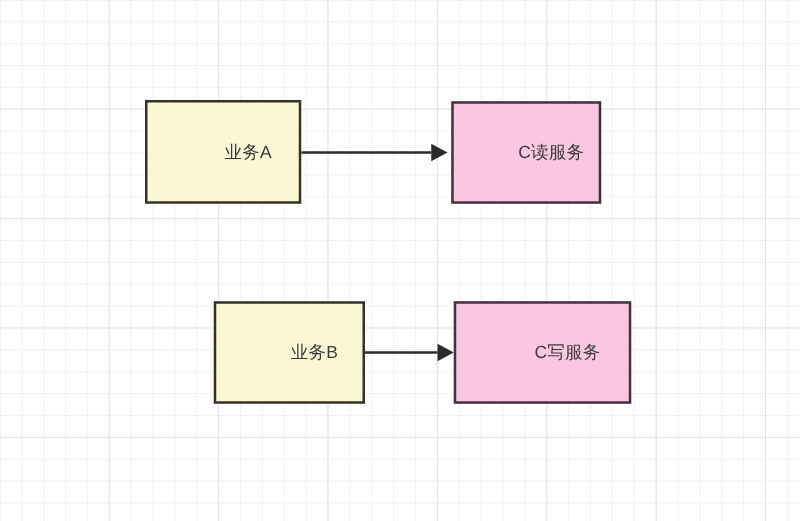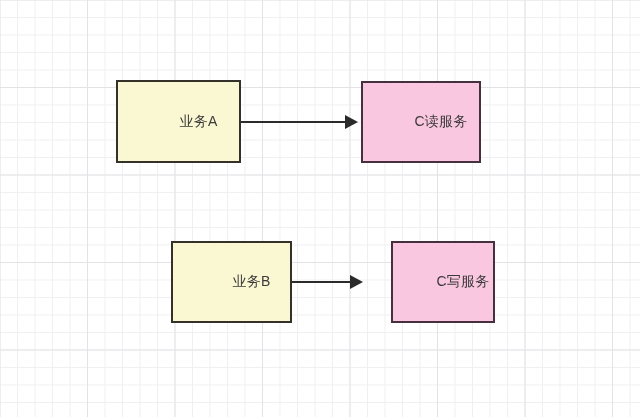--- a/index.html
+++ b/index.html
@@ -106,17 +106,17 @@
   </div>
 
   <div class="node pink" style="left:348px; top:81px; width:120px; height:82px;margin-left:13px;">
     <span class="node-label">C读服务</span>
   </div>
 
   <div class="node yellow" style="left:125px; top:241px; width:121px; height:82px;margin-left:46px;">
     <span class="node-label">业务B</span>
   </div>
 
-  <div class="node pink" style="left:363px; top:241px; width:104px; height:82px;margin-left:28px;">
+  <div class="node pink" style="left:363px; top:241px; width:142px; height:82px;">
     <span class="node-label">C写服务</span>
   </div>
 
 </div>
 
 </body></html>

